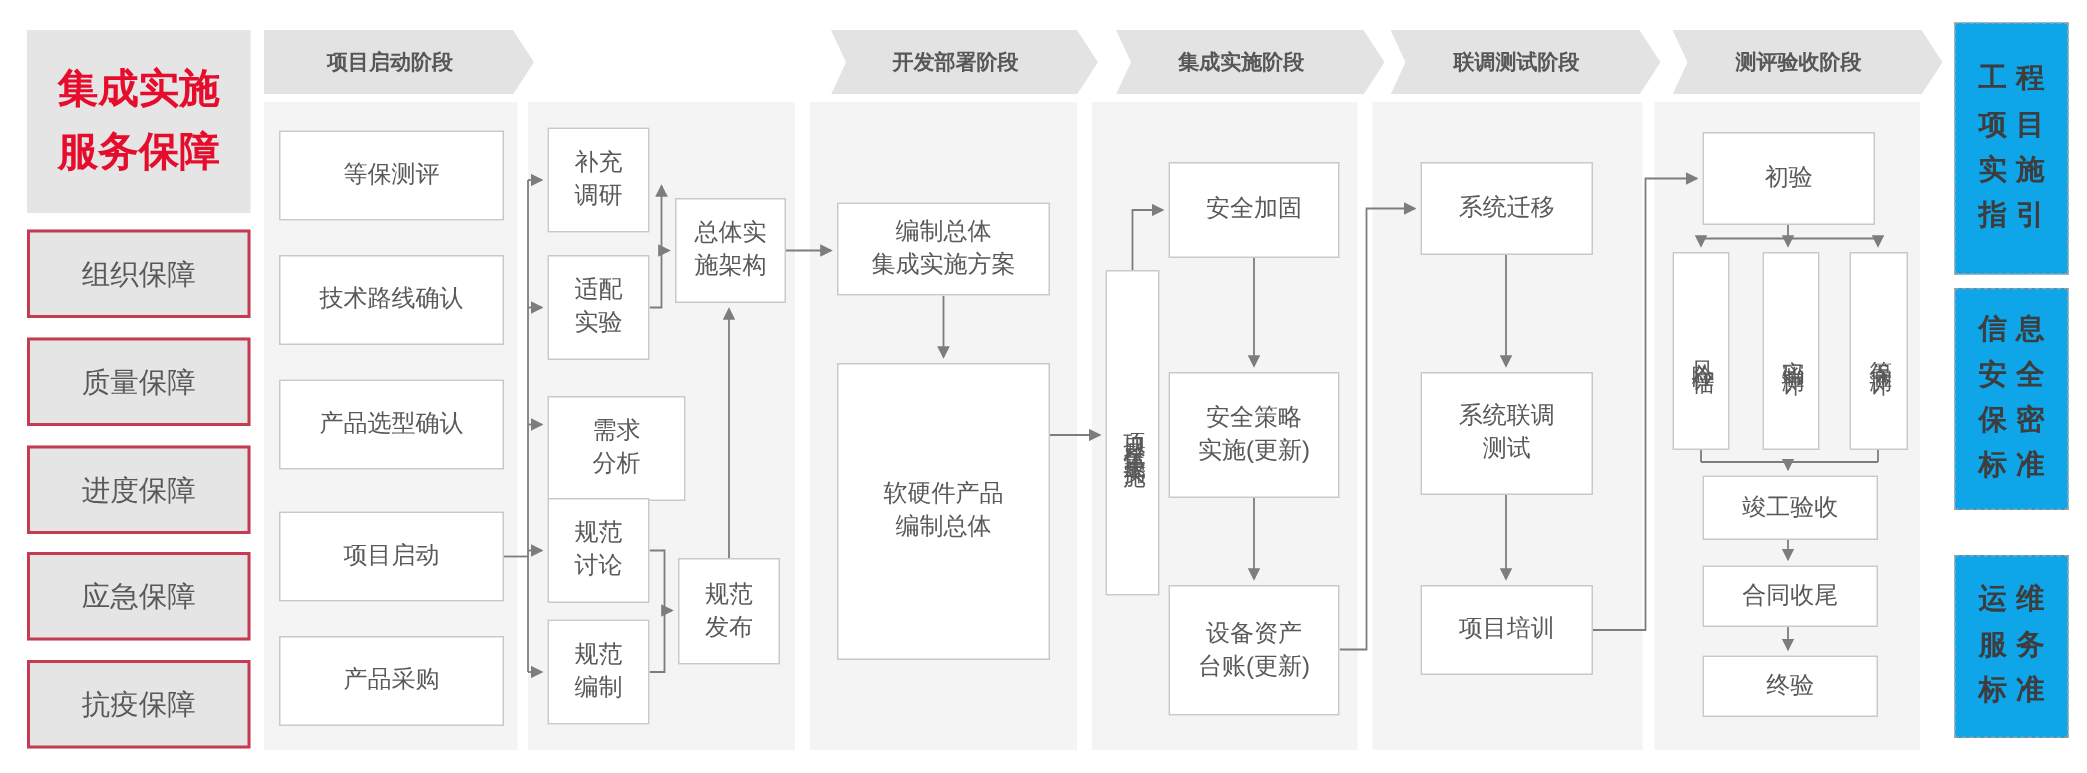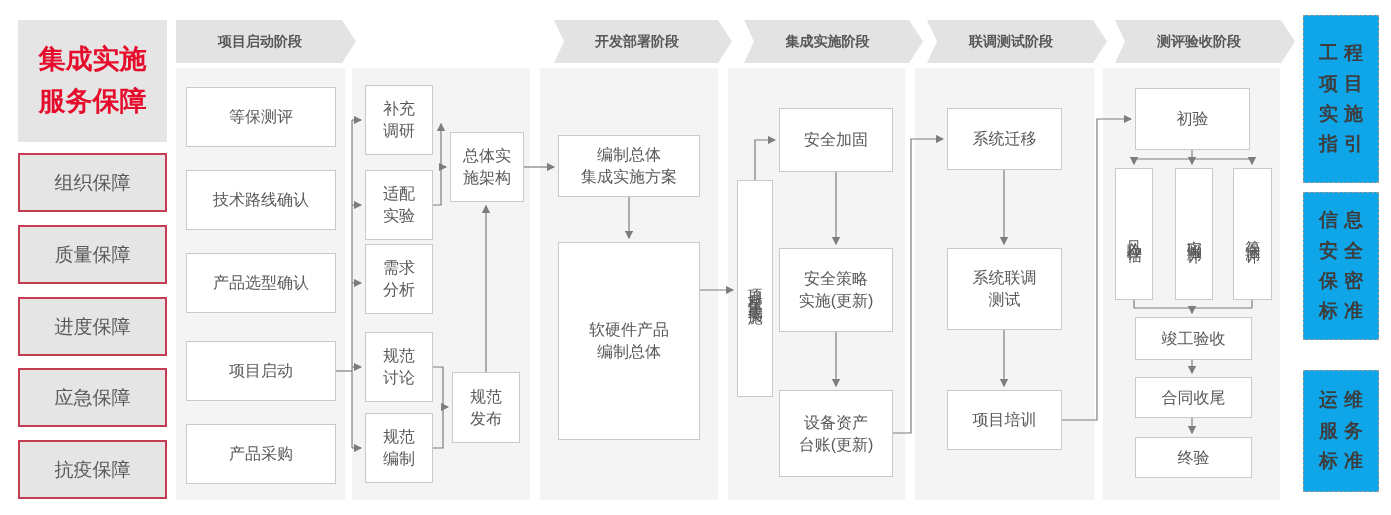--- a/index.html
+++ b/index.html
@@ -137,21 +137,21 @@
   <div class="node" style="left:186px;top:87px;width:150px;height:60px">等保测评</div>
   <div class="node" style="left:186px;top:170px;width:150px;height:60px">技术路线确认</div>
   <div class="node" style="left:186px;top:341px;width:150px;height:60px">项目启动</div>
   <div class="node" style="left:186px;top:253px;width:150px;height:60px">产品选型确认</div>
   <div class="node" style="left:186px;top:424px;width:150px;height:60px">产品采购</div>
 
   <div class="node" style="left:365px;top:85px;width:68px;height:70px">补充
 调研</div>
   <div class="node" style="left:365px;top:170px;width:68px;height:70px">适配
 实验</div>
-  <div class="node" style="left:365px;top:244px;width:68px;height:70px">需求
+  <div class="node" style="left:365px;top:264px;width:92px;height:70px">需求
 分析</div>
   <div class="node" style="left:365px;top:332px;width:68px;height:70px">规范
 讨论</div>
   <div class="node" style="left:365px;top:413px;width:68px;height:70px">规范
 编制</div>
   <div class="node" style="left:450px;top:132px;width:74px;height:70px">总体实
 施架构</div>
   <div class="node" style="left:452px;top:372px;width:68px;height:71px">规范
 发布</div>
 

